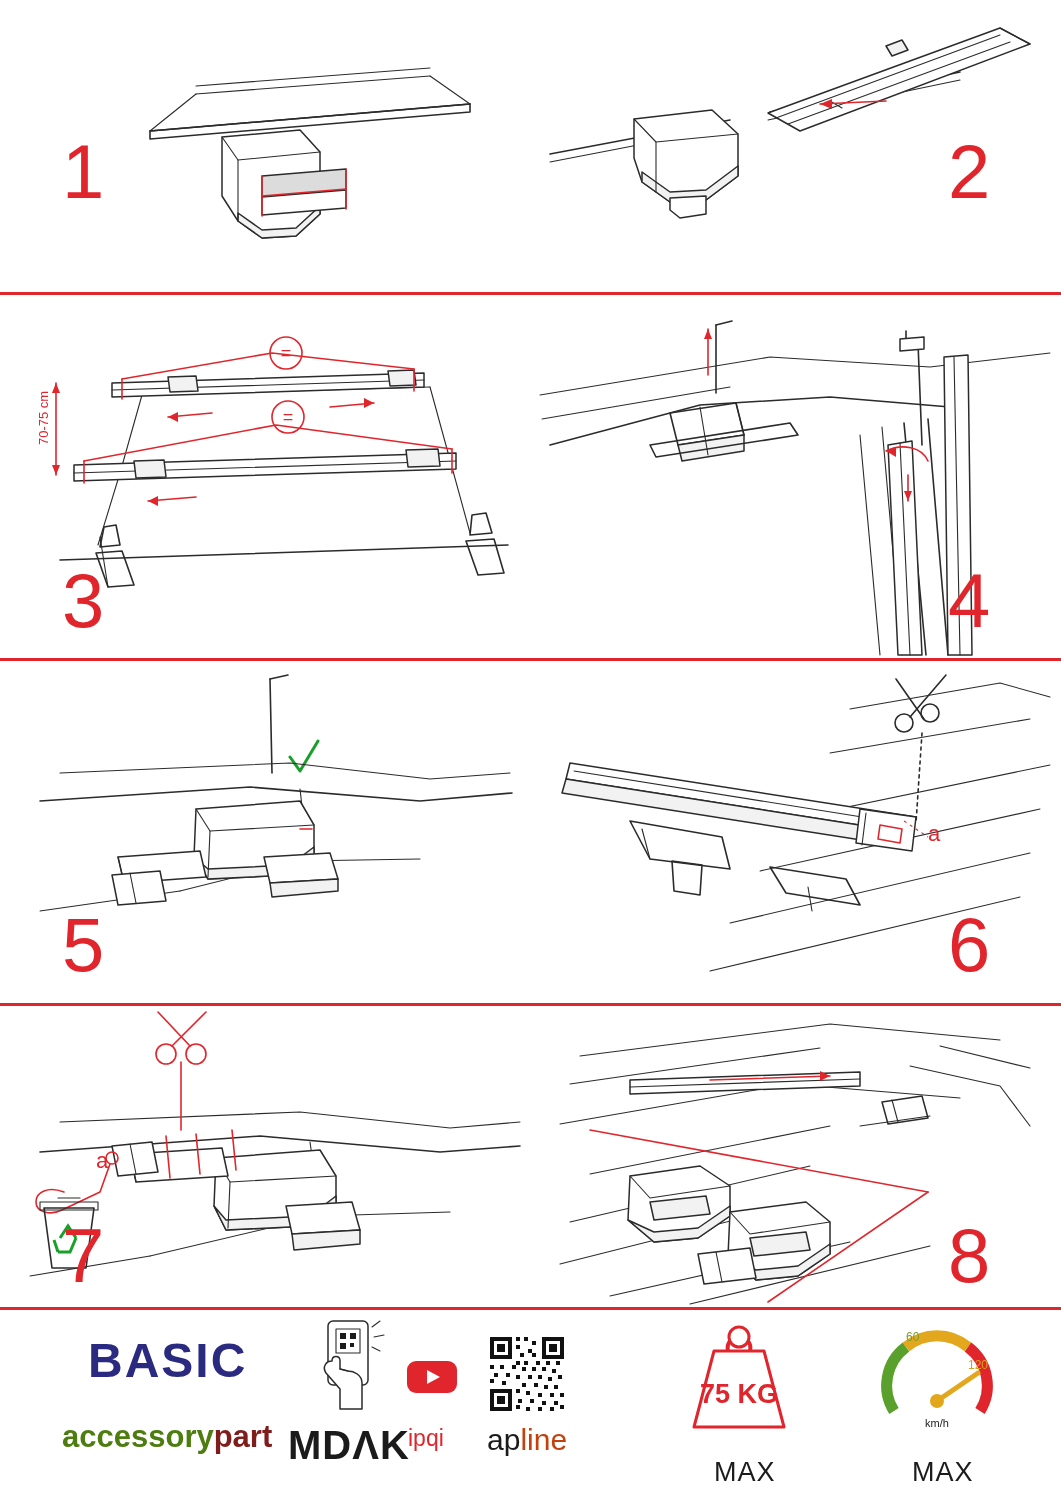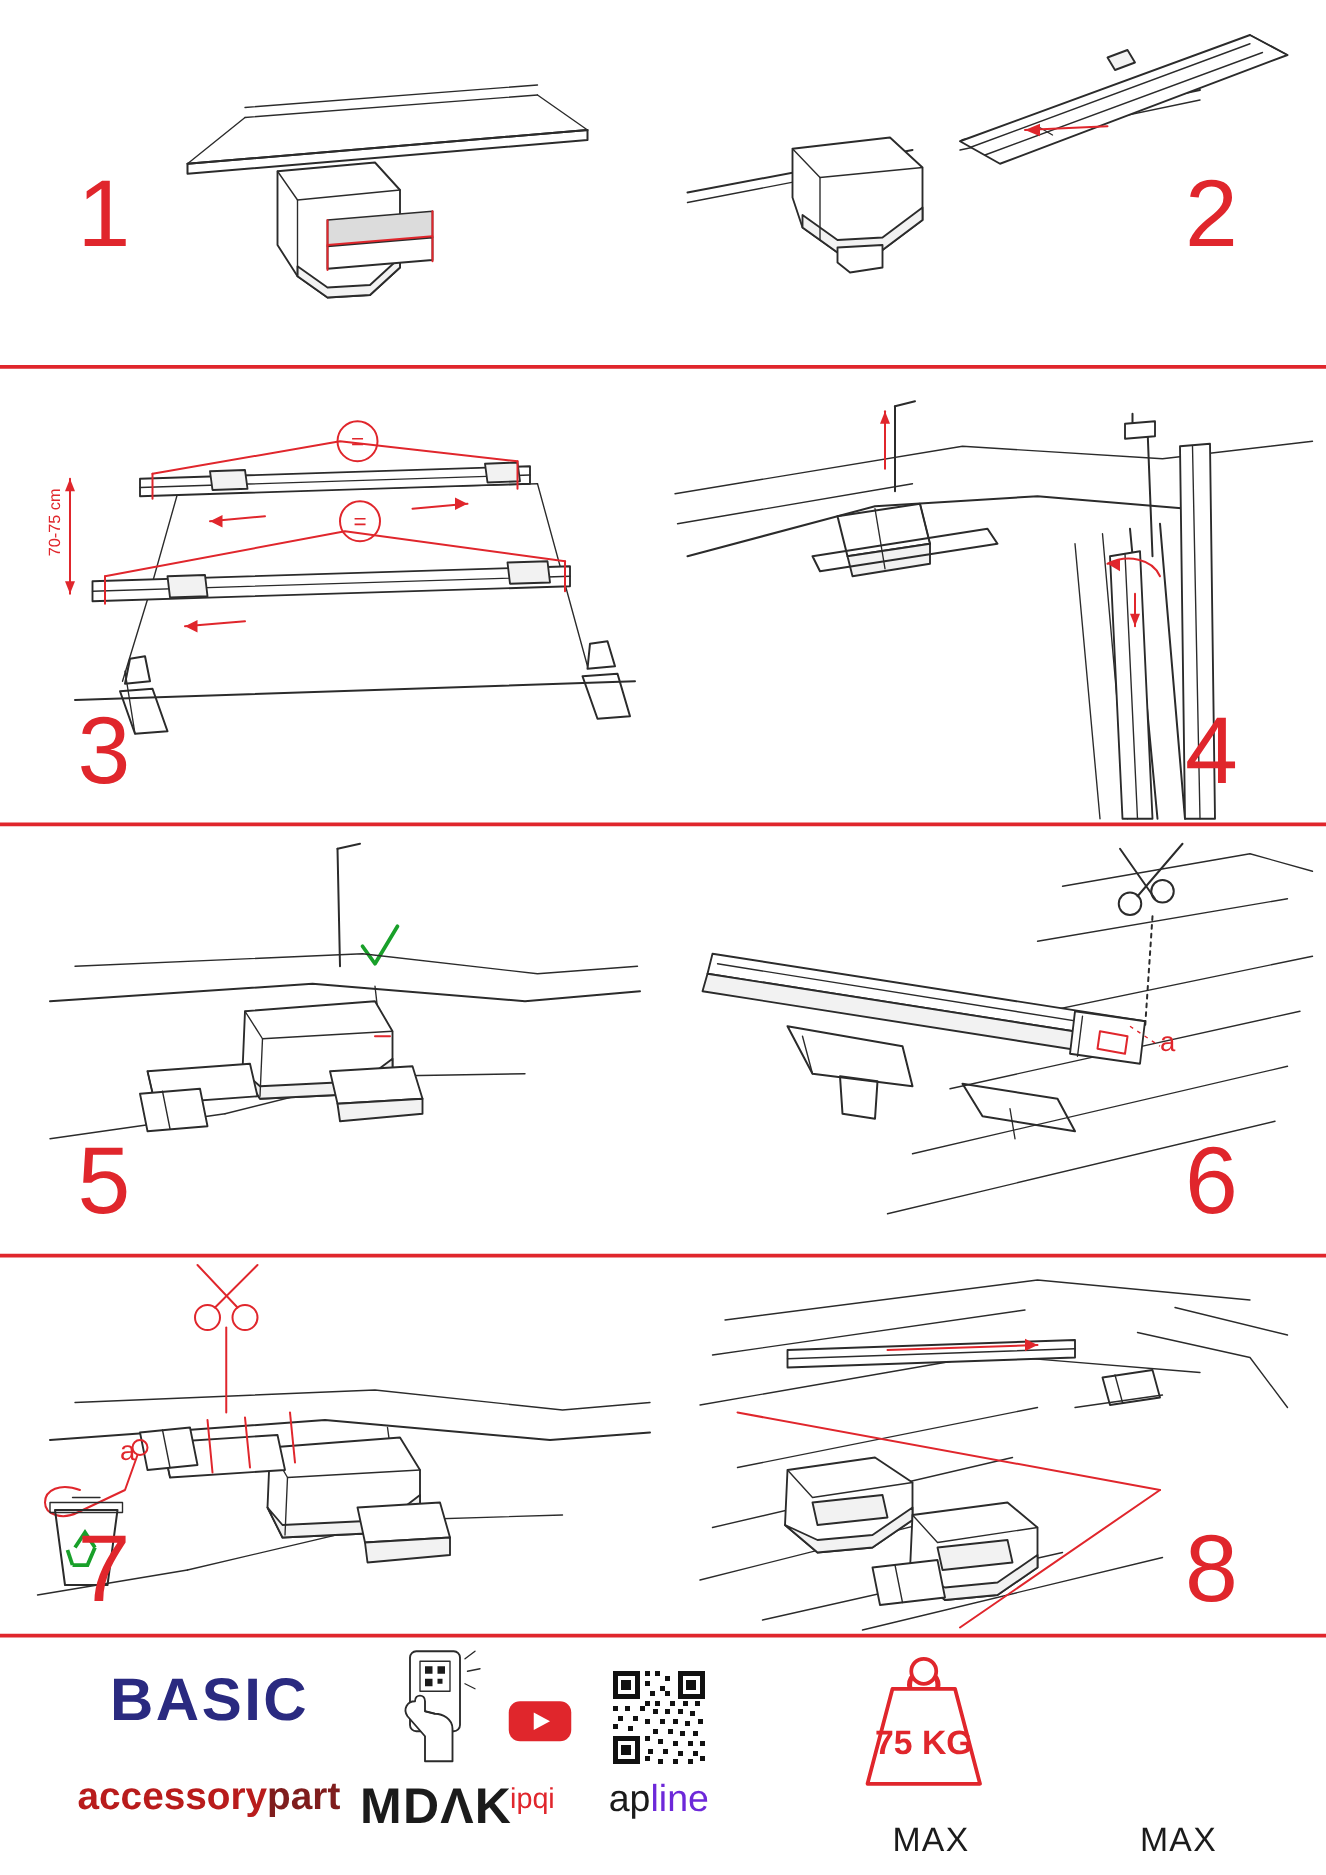--- a/index.html
+++ b/index.html
@@ -28,26 +28,26 @@
   .grn{fill:none;stroke:#19a02a;stroke-width:3;stroke-linecap:round;stroke-linejoin:round;}
   .dash3{stroke-dasharray:3 4;}
 
   .dimtxt{font-size:13px;fill:#e0262c;font-family:"Liberation Sans",sans-serif;}
   .lbl-a{font-size:22px;fill:#e0262c;font-family:"Liberation Sans",sans-serif;}
 
   
   .footer{position:absolute;left:0;top:1307px;width:1061px;height:193px;}
   .basic{position:absolute;left:88px;top:26px;font-family:"Liberation Sans",sans-serif;font-weight:bold;font-size:48px;letter-spacing:2px;color:#2a2a80;}
   .brand{position:absolute;left:62px;top:112px;font-family:"Liberation Sans",sans-serif;font-weight:bold;font-size:31px;letter-spacing:0px;}
-  .brand .b1{color:#b91c1c;}
+  .brand .b1{color:#4d7c0f;}
   .brand .b2{color:#7f1d1d;}
   .mdak{position:absolute;left:288px;top:116px;font-family:"Liberation Sans",sans-serif;font-weight:bold;font-size:40px;color:#1b1b1b;letter-spacing:1px;}
   .ipqi{position:absolute;left:408px;top:118px;font-family:"Liberation Sans",sans-serif;font-size:23px;color:#e0262c;}
   .apline{position:absolute;left:487px;top:116px;font-family:"Liberation Sans",sans-serif;font-size:30px;color:#1b1b1b;}
-  .apline .u{color:#6d28d9;}
+  .apline .u{color:#c2410c;}
   .maxlbl{position:absolute;font-family:"Liberation Sans",sans-serif;font-size:27px;color:#1b1b1b;letter-spacing:1px;}
   .kgtxt{font-family:"Liberation Sans",sans-serif;font-size:27px;fill:#e0262c;font-weight:bold;}
   .kmh{font-family:"Liberation Sans",sans-serif;font-size:11px;fill:#1b1b1b;}
   .spdnum{font-family:"Liberation Sans",sans-serif;font-size:12px;fill:#7a9c2a;}
   .spdnum2{font-family:"Liberation Sans",sans-serif;font-size:12px;fill:#d8a21a;}
 </style>
 </head>
 <body>
 
 <div class="sheet">
@@ -477,16 +477,37 @@
     <div style="position:absolute;left:676px;top:8px;">
       <svg width="126" height="126" viewBox="0 0 126 126">
         <path d="M38 36 L88 36 L108 112 L18 112 Z" fill="#fff" stroke="#e0262c" stroke-width="3" stroke-linejoin="round"></path>
         <path d="M52 36 C 48 18, 78 18, 74 36" fill="none" stroke="#e0262c" stroke-width="4"></path>
         <circle cx="63" cy="22" r="10" fill="#fff" stroke="#e0262c" stroke-width="3"></circle>
         <text class="kgtxt" x="63" y="88" text-anchor="middle">75 KG</text>
       </svg>
     </div>
     <div class="maxlbl" style="left:714px;top:150px;">MAX</div>
 
+    <div style="position:absolute;left:876px;top:10px;">
+      <svg width="124" height="124" viewBox="0 0 124 124">
+        <path d="M18 94 A 48 48 0 0 1 30 30" fill="none" stroke="#5aa02c" stroke-width="11" stroke-linecap="butt"></path>
+        <path d="M30 30 A 48 48 0 0 1 92 30" fill="none" stroke="#e2a71c" stroke-width="11"></path>
+        <path d="M92 30 A 48 48 0 0 1 104 94" fill="none" stroke="#e0262c" stroke-width="11"></path>
+        <g stroke="#fff" stroke-width="3">
+          <path d="M24 74 L34 70"></path>
+            <path d="M28 54 L38 56"></path>
+            <path d="M40 38 L46 46"></path>
+          <path d="M61 32 L61 42"></path>
+            <path d="M82 38 L76 46"></path>
+            <path d="M94 54 L84 56"></path>
+            <path d="M98 74 L88 70"></path>
+        </g>
+        <text class="spdnum" x="30" y="24">60</text>
+        <text class="spdnum2" x="92" y="52">120</text>
+        <circle cx="61" cy="84" r="7" fill="#e2a71c"></circle>
+        <path d="M61 84 L102 56" stroke="#e2a71c" stroke-width="5" stroke-linecap="round"></path>
+        <text class="kmh" x="61" y="110" text-anchor="middle">km/h</text>
+      </svg>
+    </div>
     <div class="maxlbl" style="left:912px;top:150px;">MAX</div>
   </div>
 
 </div>
 
 </body></html>

